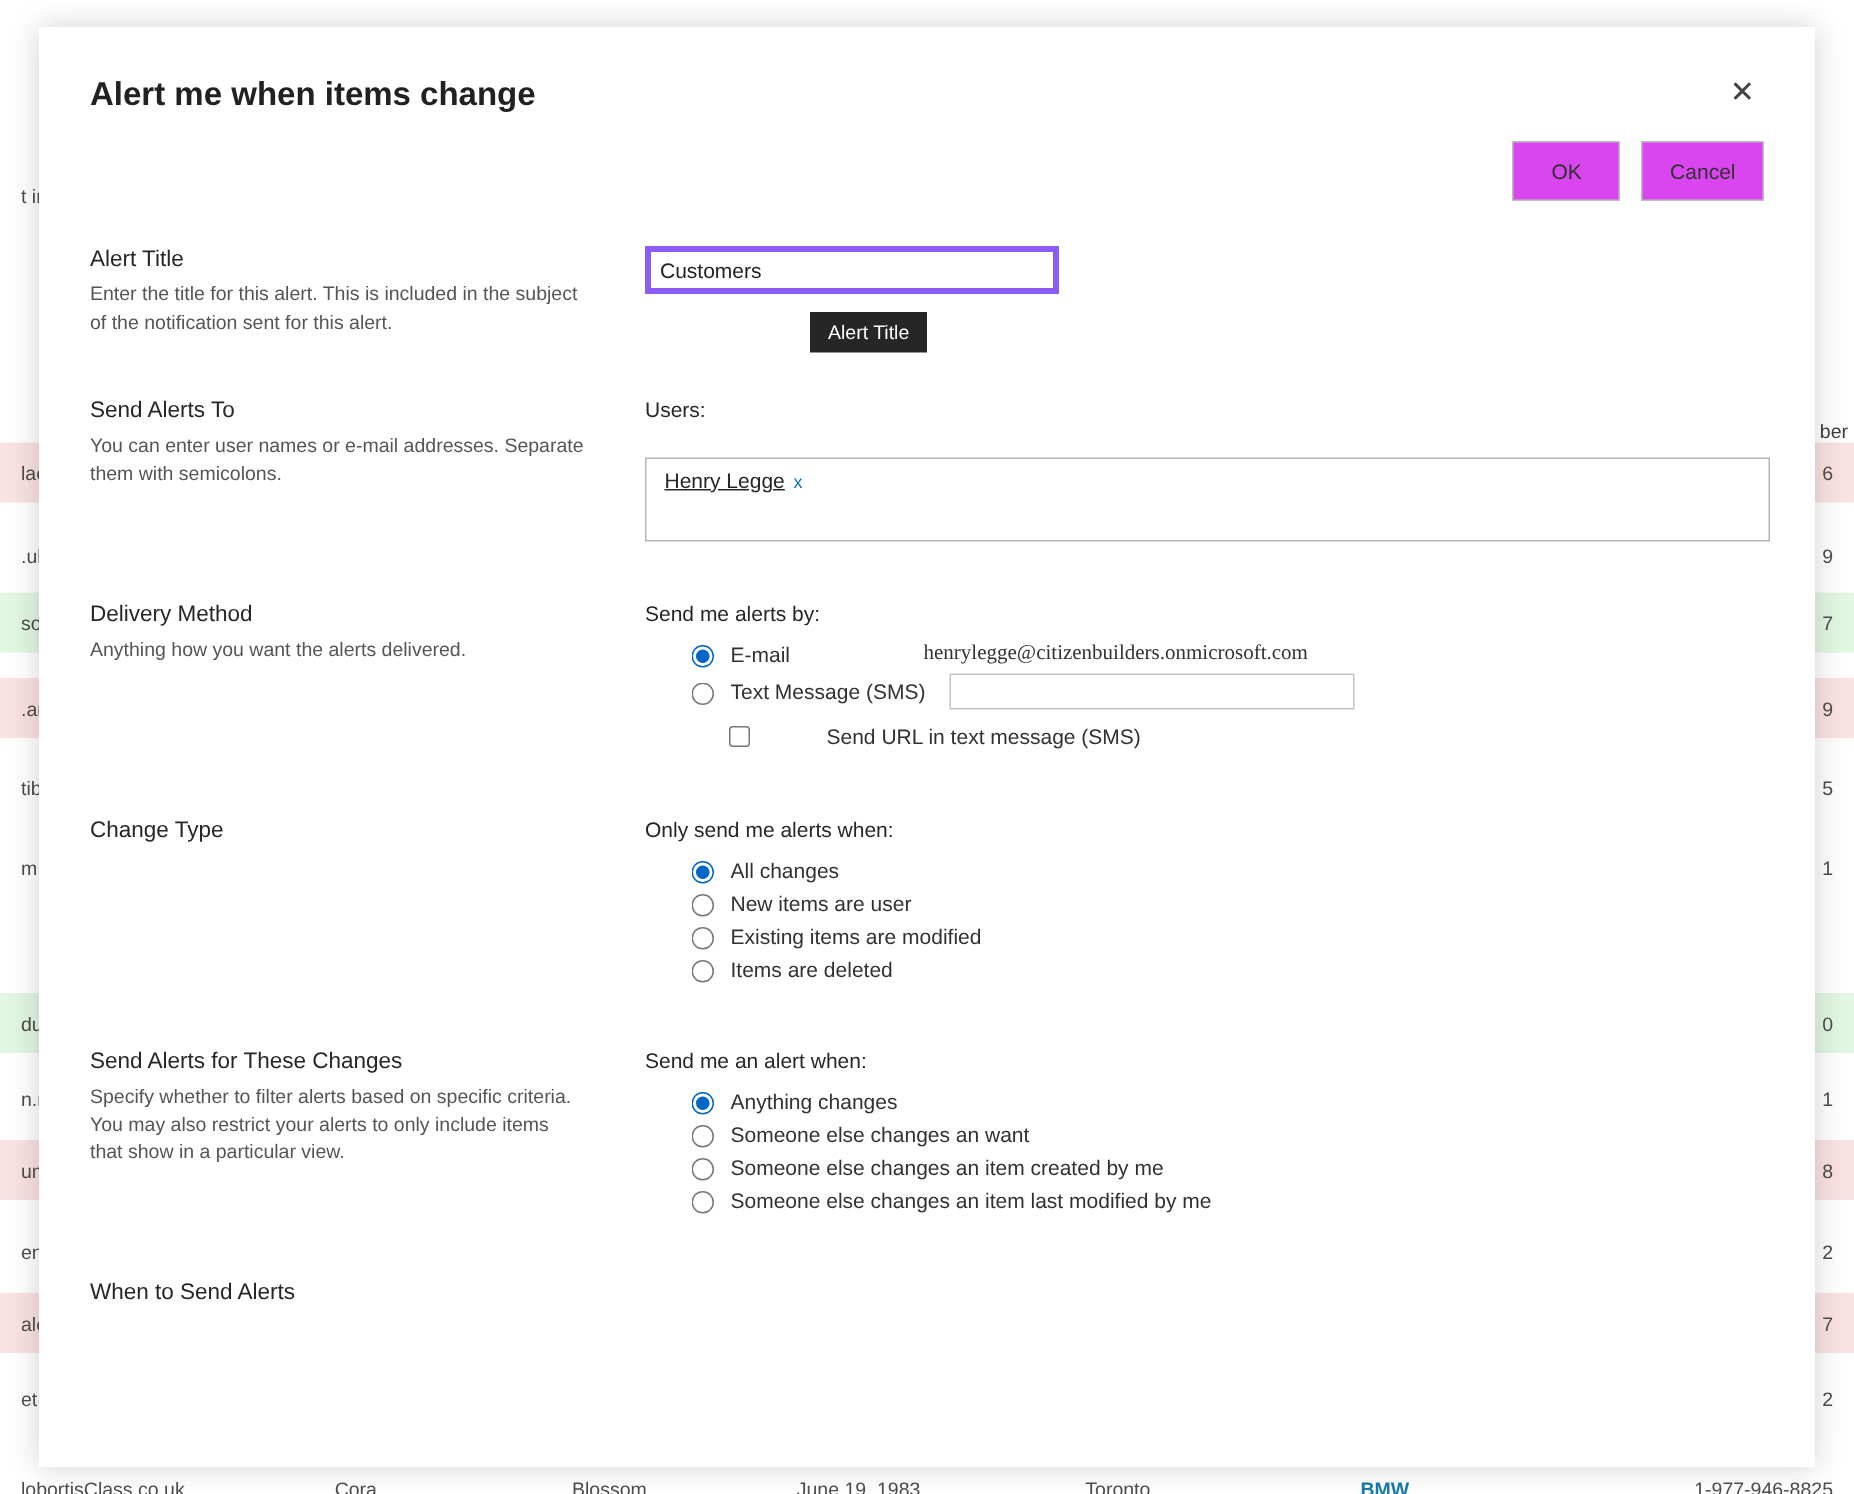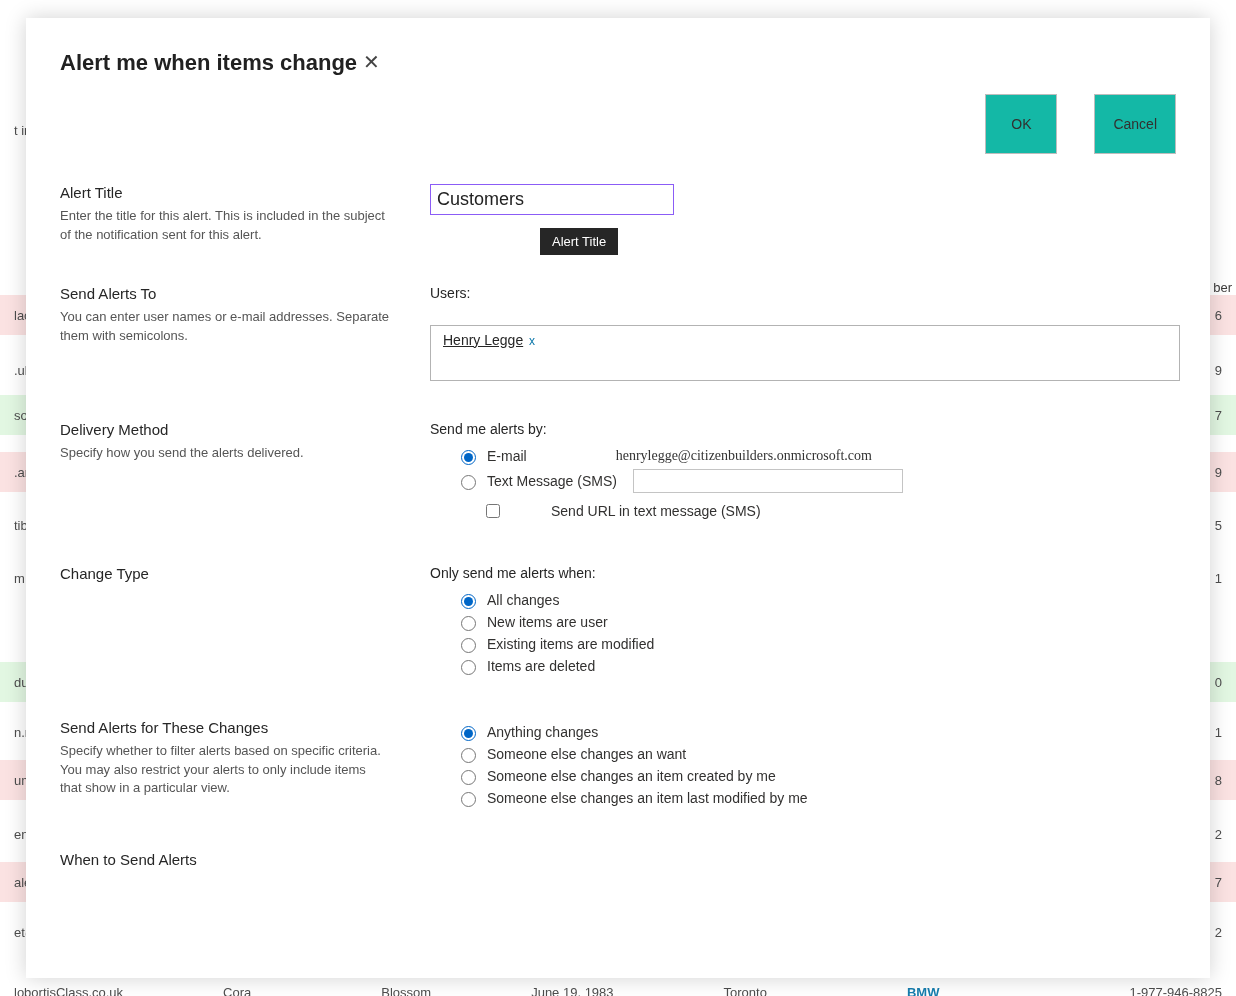--- a/index.html
+++ b/index.html
@@ -40,21 +40,21 @@
     position: absolute;
     top: 18px; bottom: 18px;
     left: 26px; right: 26px;
     background: #ffffff;
     box-shadow: 0 0 20px rgba(0,0,0,0.18);
     z-index: 10;
     display: flex; flex-direction: column;
   }
   .modal-head {
     padding: 32px 34px 6px 34px;
-    display:flex; align-items:flex-start; 
+    display:flex; align-items:flex-start; justify-content:space-between;
   }
   .modal-title {
     font-size: 22px;
     font-weight: 600;
     color: #212121;
   }
   .close-btn {
     font-size: 20px;
     color: #444;
     cursor: pointer;
@@ -74,27 +74,26 @@
   .scroll-area::-webkit-scrollbar-thumb { background:#c8c8c8; }
   .scroll-area::-webkit-scrollbar-track { background:#f3f3f3; }
 
   .actions {
     display: flex; justify-content: flex-end;
     gap: 14px;
     padding: 4px 4px 20px 0;
   }
   .btn {
     min-width: 72px;
-    padding: 21px 18px;
+    padding: 11px 18px;
     border: 1px solid #bdbdbd;
-    background: #14b8a6;
+    background: #d946ef;
     font-size: 14px;
     color: #323130;
     cursor: pointer;
-    margin-left: 23px;
   }
   .section {
     display: flex;
     gap: 40px;
     padding: 10px 0 30px 0;
   }
   .side {
     width: 330px;
     flex: 0 0 330px;
   }
@@ -110,25 +109,25 @@
     color: #555;
     line-height: 1.45;
   }
   .content { flex: 1; }
   .content-label {
     font-size: 14px;
     color: #262626;
     margin-bottom: 24px;
   }
   .txt {
-    width: 244px;
+    width: 276px;
     padding: 4px 6px;
-    border: 1px solid #8b5cf6;
+    border: 4px solid #8b5cf6;
     background:#ffffff;
-    font-size: 18px;
+    font-size: 14px;
     color:#222;
     position: relative;
   }
   .tooltip {
     position: absolute;
     top: 44px; left: 110px;
     background: #262626;
     color: #fff;
     padding: 6px 12px;
     font-size: 13px;
@@ -265,21 +264,21 @@
         <div class="people-box">
           <span class="chip-name">Henry Legge</span>
           <span class="chip-x">x</span>
         </div>
       </div>
     </div>
 
     <div class="section">
       <div class="side">
         <h3>Delivery Method</h3>
-        <p>Specify how you send the alerts delivered.</p>
+        <p>Anything how you want the alerts delivered.</p>
       </div>
       <div class="content">
         <div class="content-header">Send me alerts by:</div>
         <div class="radio-row indent">
           <input type="radio" name="deliv" checked="" style="">
           <span>E-mail</span>
           <span class="email-addr">henrylegge@citizenbuilders.onmicrosoft.com</span>
         </div>
         <div class="radio-row indent">
           <input type="radio" name="deliv" style="">
@@ -317,20 +316,21 @@
           </div>
       </div>
     </div>
 
     <div class="section">
       <div class="side">
         <h3>Send Alerts for These Changes</h3>
         <p>Specify whether to filter alerts based on specific criteria. You may also restrict your alerts to only include items that show in a particular view.</p>
       </div>
       <div class="content">
+        <div class="content-header">Send me an alert when:</div>
         <div class="radio-row indent">
             <input type="radio" name="cr" checked="" style="">
             <span>Anything changes</span>
           </div>
         <div class="radio-row indent">
             <input type="radio" name="cr" style="">
             <span>Someone else changes an want</span>
           </div>
         <div class="radio-row indent">
             <input type="radio" name="cr" style="">

